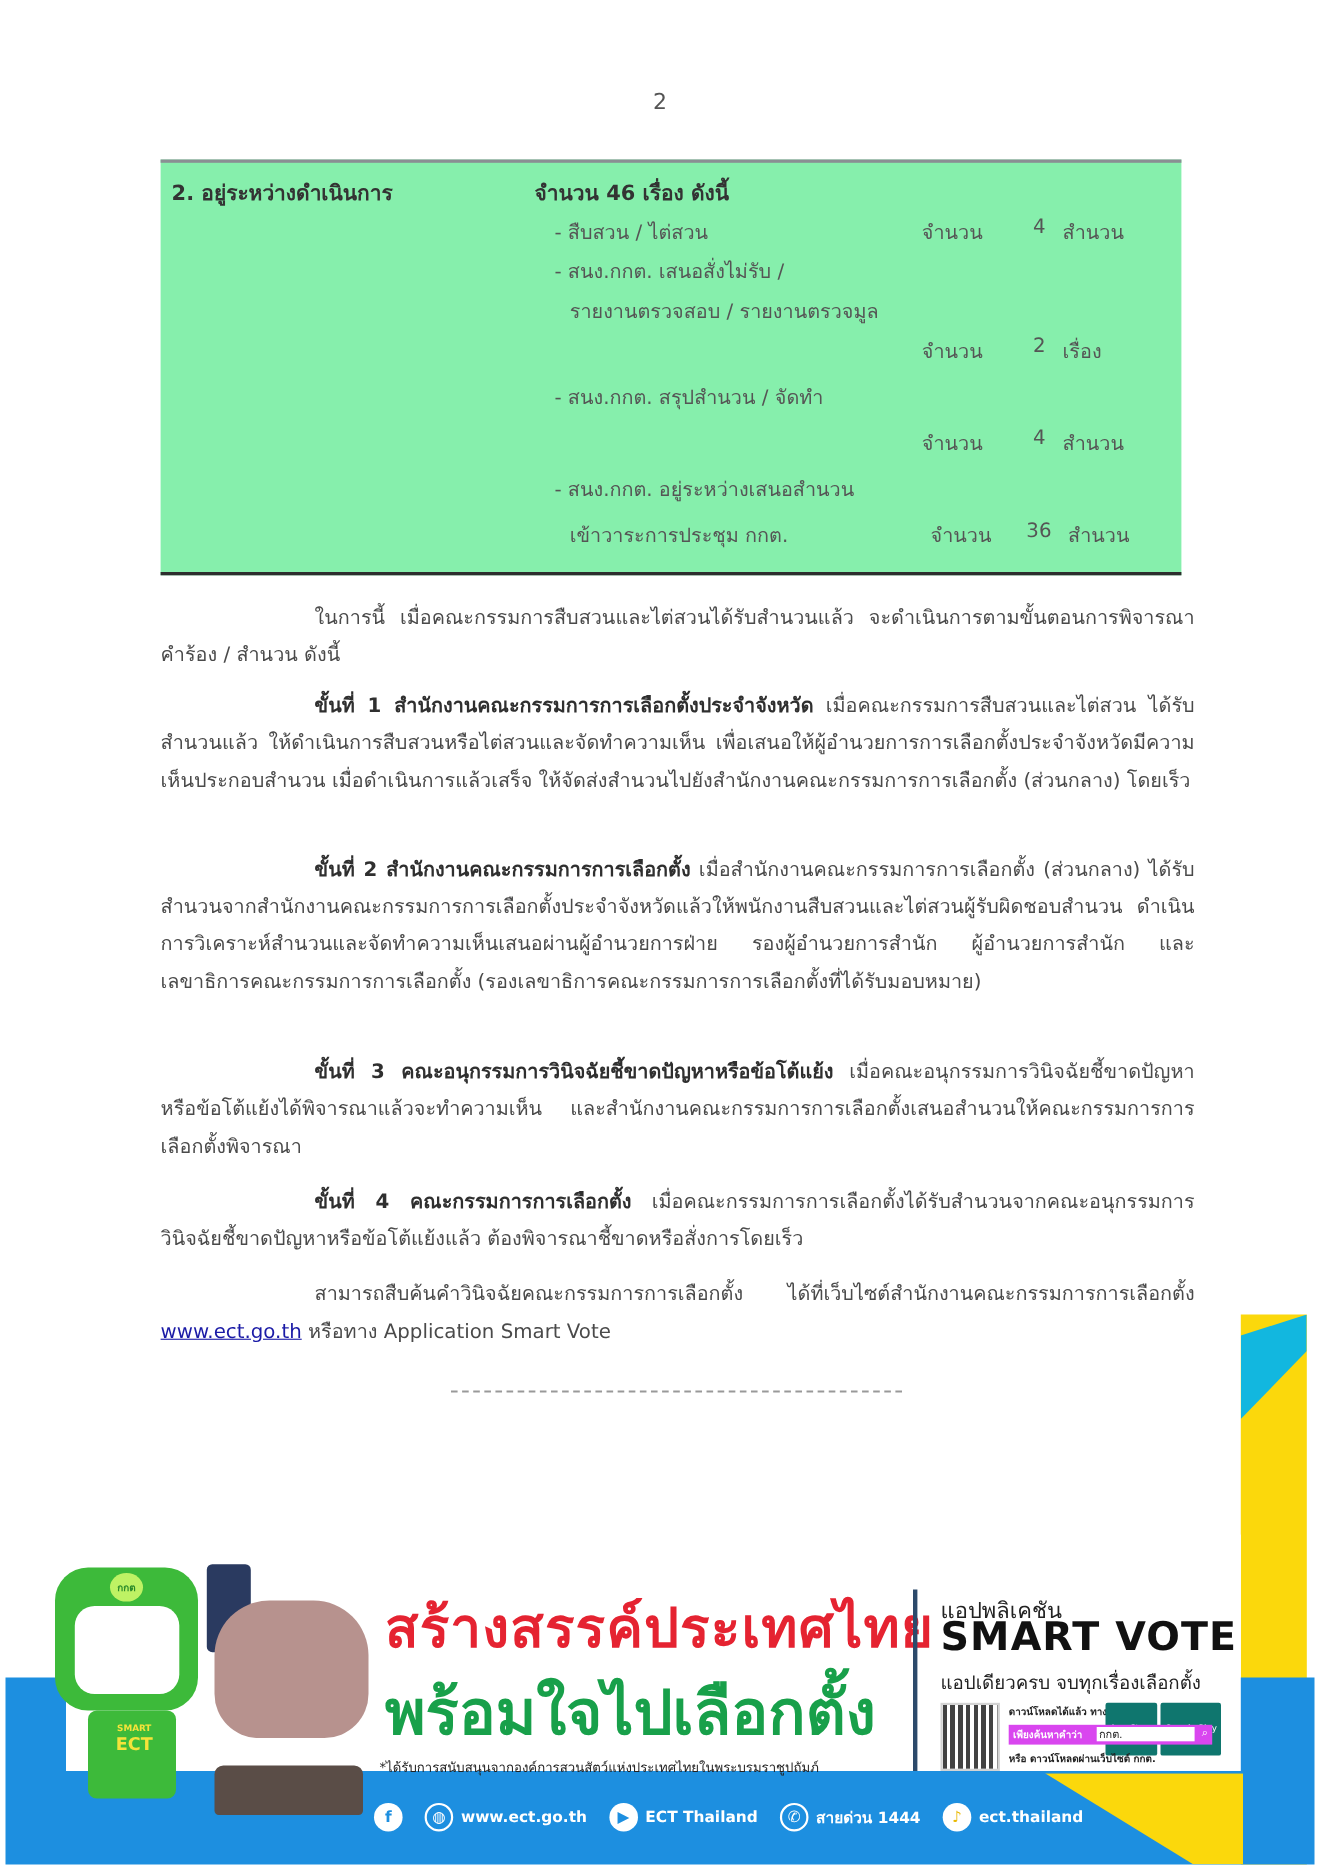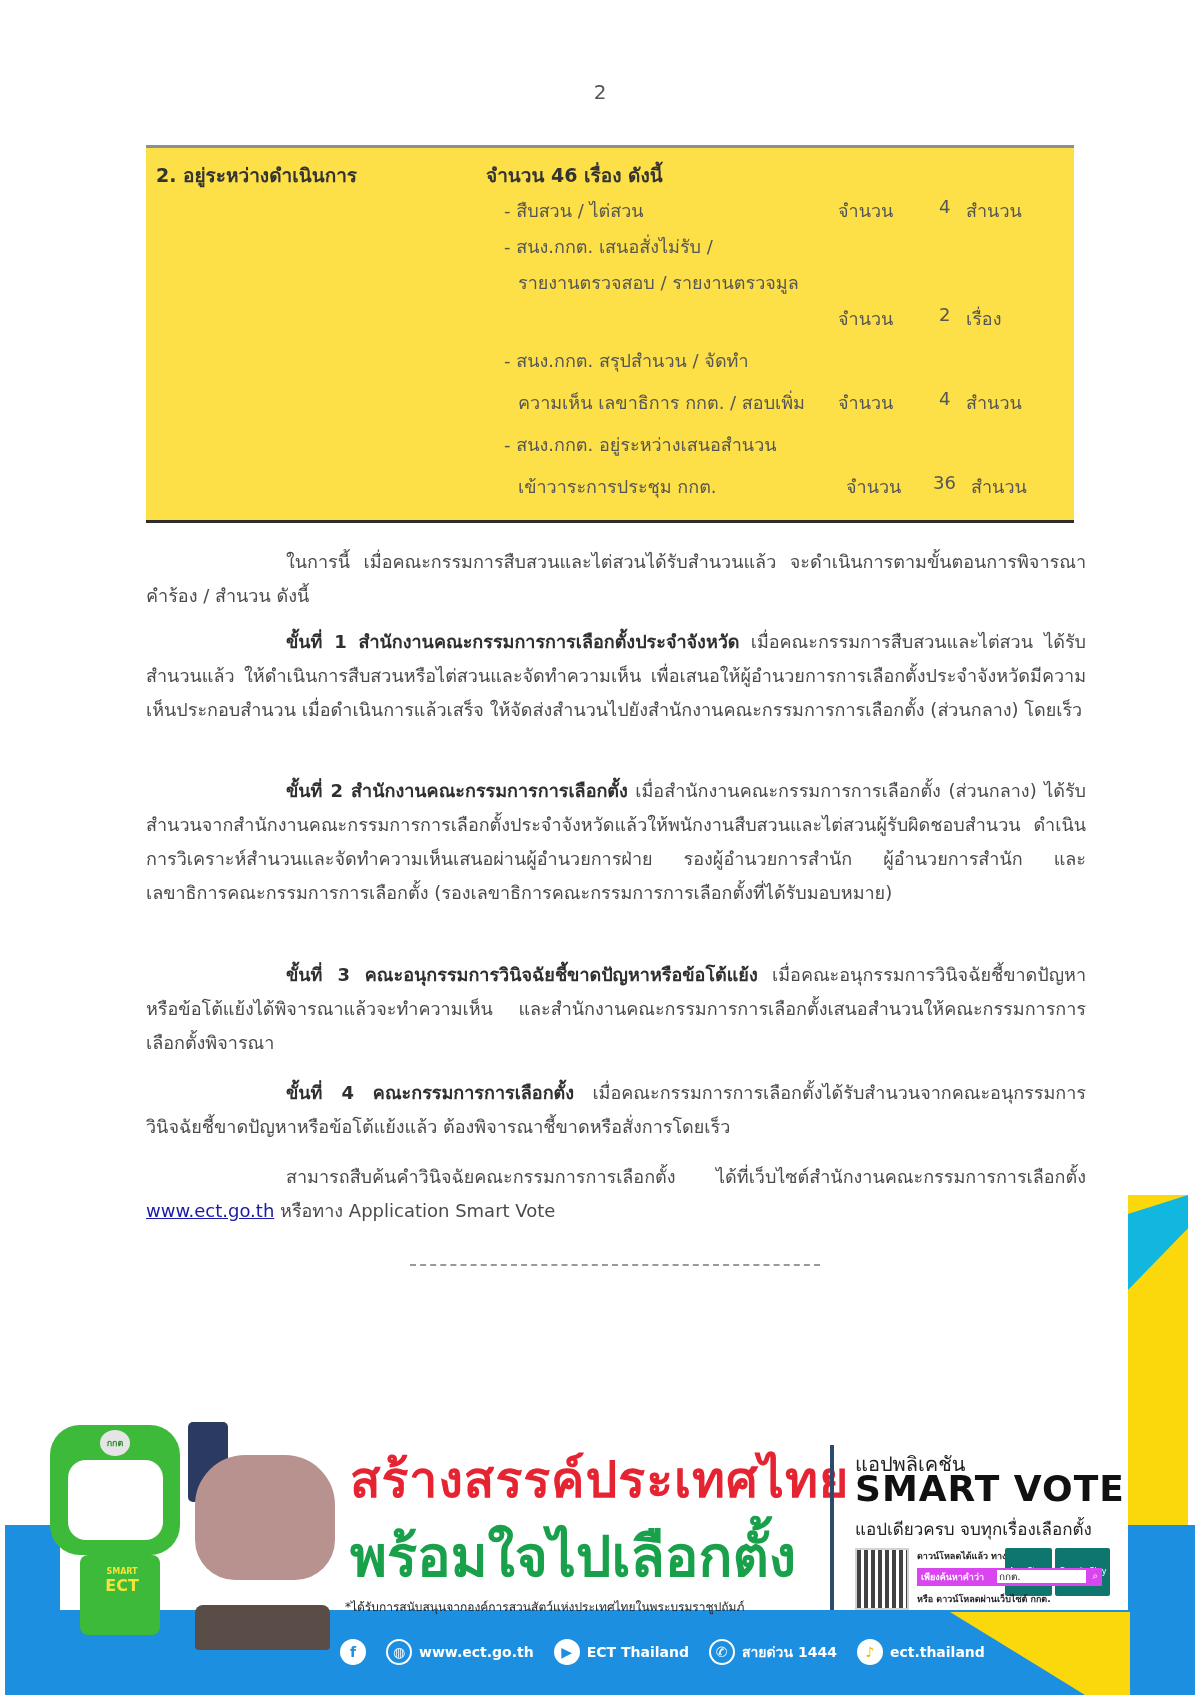--- a/index.html
+++ b/index.html
@@ -1,19 +1,19 @@
 <!DOCTYPE html>
 <html><head>
 <meta charset="utf-8">
 <style>
   html,body{margin:0;padding:0;background:#ffffff;}
   body{width:1200px;height:1697px;position:relative;overflow:hidden;font-family:"DejaVu Sans","Liberation Sans",sans-serif;color:#3a3a3a;}
   .page-number{position:absolute;top:80px;left:0;width:1200px;text-align:center;font-size:20px;color:#555;}
   
-  .status-box{position:absolute;left:146px;top:145px;width:928px;height:372px;background:#fde047;border-top:3px solid #8a8f93;border-bottom:3px solid #2e2e2e;}
+  .status-box{position:absolute;left:146px;top:145px;width:928px;height:372px;background:#86efac;border-top:3px solid #8a8f93;border-bottom:3px solid #2e2e2e;}
   .status-title{position:absolute;left:10px;top:12px;font-size:19px;font-weight:bold;color:#333;}
   .status-total{position:absolute;left:340px;top:12px;font-size:19px;font-weight:bold;color:#333;}
   .line{position:absolute;font-size:18px;color:#555;white-space:nowrap;}
   .count-label{position:absolute;font-size:18px;color:#555;}
   .count-num{position:absolute;font-size:18px;color:#555;}
   .count-unit{position:absolute;font-size:18px;color:#555;}
   
   .para{position:absolute;left:146px;width:940px;font-size:18px;line-height:34px;color:#4a4a4a;text-align:justify;}
   .para .indent{display:inline-block;width:140px;}
   .para b{color:#2f2f2f;}
@@ -40,21 +40,21 @@
   .search-icon{position:absolute;right:4px;top:2px;font-size:10px;color:#fff;}
   .web-text{position:absolute;left:917px;top:1592px;font-size:9px;color:#222;font-weight:bold;}
   .footer-bar{position:absolute;left:340px;top:1632px;height:40px;display:flex;align-items:center;gap:10px;font-size:14px;font-weight:bold;color:#fff;}
   .f-icon{display:inline-flex;width:26px;height:26px;border-radius:50%;background:#fff;color:#1d8fe0;align-items:center;justify-content:center;font-size:14px;font-weight:bold;}
   .f-icon.outline{background:transparent;border:2px solid #fff;color:#fff;width:22px;height:22px;}
   .f-item{display:inline-flex;align-items:center;gap:7px;margin-right:10px;}
   
   .mascot-green{position:absolute;left:50px;top:1425px;width:130px;height:130px;background:#3dba3a;border-radius:30px;}
   .mascot-face{position:absolute;left:68px;top:1460px;width:95px;height:80px;background:#fff;border-radius:18px;}
   .mascot-body{position:absolute;left:80px;top:1555px;width:80px;height:80px;background:#3dba3a;border-radius:8px;}
-  .mascot-badge{position:absolute;left:100px;top:1430px;width:30px;height:26px;border-radius:50%;background:#e5e5e5;color:#2a8a2a;font-size:9px;font-weight:bold;display:flex;align-items:center;justify-content:center;}
+  .mascot-badge{position:absolute;left:100px;top:1430px;width:30px;height:26px;border-radius:50%;background:#bef264;color:#2a8a2a;font-size:9px;font-weight:bold;display:flex;align-items:center;justify-content:center;}
   .mascot-ect{position:absolute;left:92px;top:1565px;color:#f5e33a;font-size:16px;font-weight:bold;line-height:14px;text-align:center;width:60px;}
   .mascot-ect small{font-size:8px;display:block;}
   .hippo{position:absolute;left:195px;top:1455px;width:140px;height:125px;background:#b7928e;border-radius:50px 50px 40px 40px;}
   .hippo-stand{position:absolute;left:195px;top:1605px;width:135px;height:45px;background:#5a4d47;border-radius:8px 8px 4px 4px;}
   .phone{position:absolute;left:188px;top:1422px;width:40px;height:80px;background:#2a3a60;border-radius:5px;}
 </style>
 </head>
 <body>
 
 <div class="page-number">2</div>
@@ -68,21 +68,20 @@
   <div class="count-num" style="left:793px;top:48px">4</div>
   <div class="count-unit" style="left:820px;top:48px">สำนวน</div>
 
   <div class="line" style="left:358px;top:84px">- สนง.กกต. เสนอสั่งไม่รับ /</div>
   <div class="line" style="left:372px;top:120px">รายงานตรวจสอบ / รายงานตรวจมูล</div>
   <div class="count-label" style="left:692px;top:156px">จำนวน</div>
   <div class="count-num" style="left:793px;top:156px">2</div>
   <div class="count-unit" style="left:820px;top:156px">เรื่อง</div>
 
   <div class="line" style="left:358px;top:198px">- สนง.กกต. สรุปสำนวน / จัดทำ</div>
-  <div class="line" style="left:372px;top:240px">ความเห็น เลขาธิการ กกต. / สอบเพิ่ม</div>
   <div class="count-label" style="left:692px;top:240px">จำนวน</div>
   <div class="count-num" style="left:793px;top:240px">4</div>
   <div class="count-unit" style="left:820px;top:240px">สำนวน</div>
 
   <div class="line" style="left:358px;top:282px">- สนง.กกต. อยู่ระหว่างเสนอสำนวน</div>
   <div class="line" style="left:372px;top:324px">เข้าวาระการประชุม กกต.</div>
   <div class="count-label" style="left:700px;top:324px">จำนวน</div>
   <div class="count-num" style="left:787px;top:324px">36</div>
   <div class="count-unit" style="left:825px;top:324px">สำนวน</div>
 </div>

